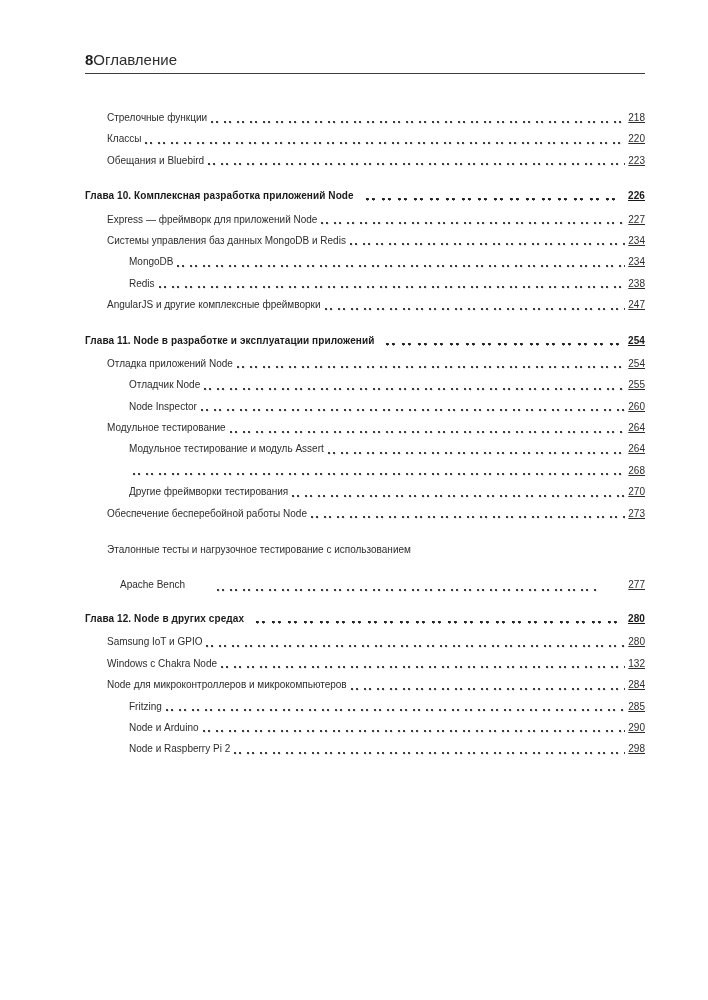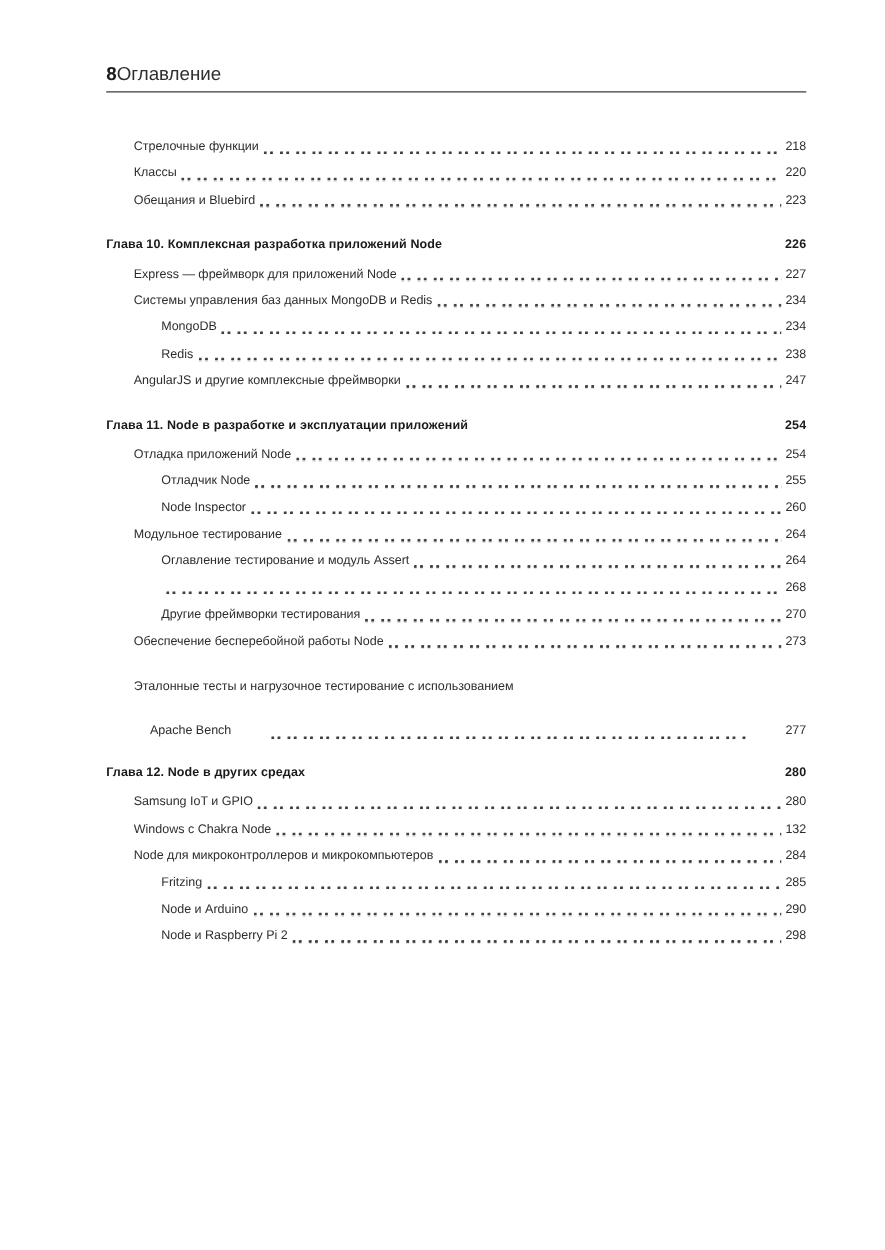--- a/index.html
+++ b/index.html
@@ -34,29 +34,28 @@
     line-height: 21.4px;
     height: 21.4px;
     color: #2d2d2d;
   }
   .row.lvl0 {
     font-weight: bold;
     color: #1a1a1a;
     margin-top: 14px;
     margin-bottom: 2px;
     letter-spacing: 0.1px;
-    align-items: center;
   }
   .row.lvl1 { padding-left: 22px; }
   .row.lvl2 { padding-left: 44px; }
   .row.cont { padding-left: 35px; gap: 28px; }
   .row.tight { height: 19px; line-height: 19px; margin-top: 16px; }
 
   .lbl { white-space: nowrap; }
-  .pg  { white-space: nowrap; }
+  .pg  { white-space: nowrap; text-decoration: underline; }
 
   .leader {
     flex: 1;
     margin: 0 3px 0 4px;
     background-image:
       radial-gradient(circle at 1.2px 1.2px, #3d3d3d 1.05px, transparent 1.4px),
       radial-gradient(circle at 1.2px 1.2px, #3d3d3d 1.05px, transparent 1.4px);
     background-size: 13px 3px;
     background-repeat: repeat-x;
     background-position: 0 13.5px, 5px 13.5px;
@@ -152,21 +151,21 @@
             <span class="lbl">Node Inspector</span>
             <span class="leader"></span>
             <span class="pg">260</span>
           </div>
           <div class="row lvl1">
             <span class="lbl">Модульное тестирование</span>
             <span class="leader"></span>
             <span class="pg">264</span>
           </div>
           <div class="row lvl2">
-            <span class="lbl">Оглавление тестирование и модуль Assert</span>
+            <span class="lbl">Модульное тестирование и модуль Assert</span>
             <span class="leader"></span>
             <span class="pg">264</span>
           </div>
           <div class="row lvl2">
             <span class="leader"></span>
             <span class="pg">268</span>
           </div>
           <div class="row lvl2">
             <span class="lbl">Другие фреймворки тестирования</span>
             <span class="leader"></span>

